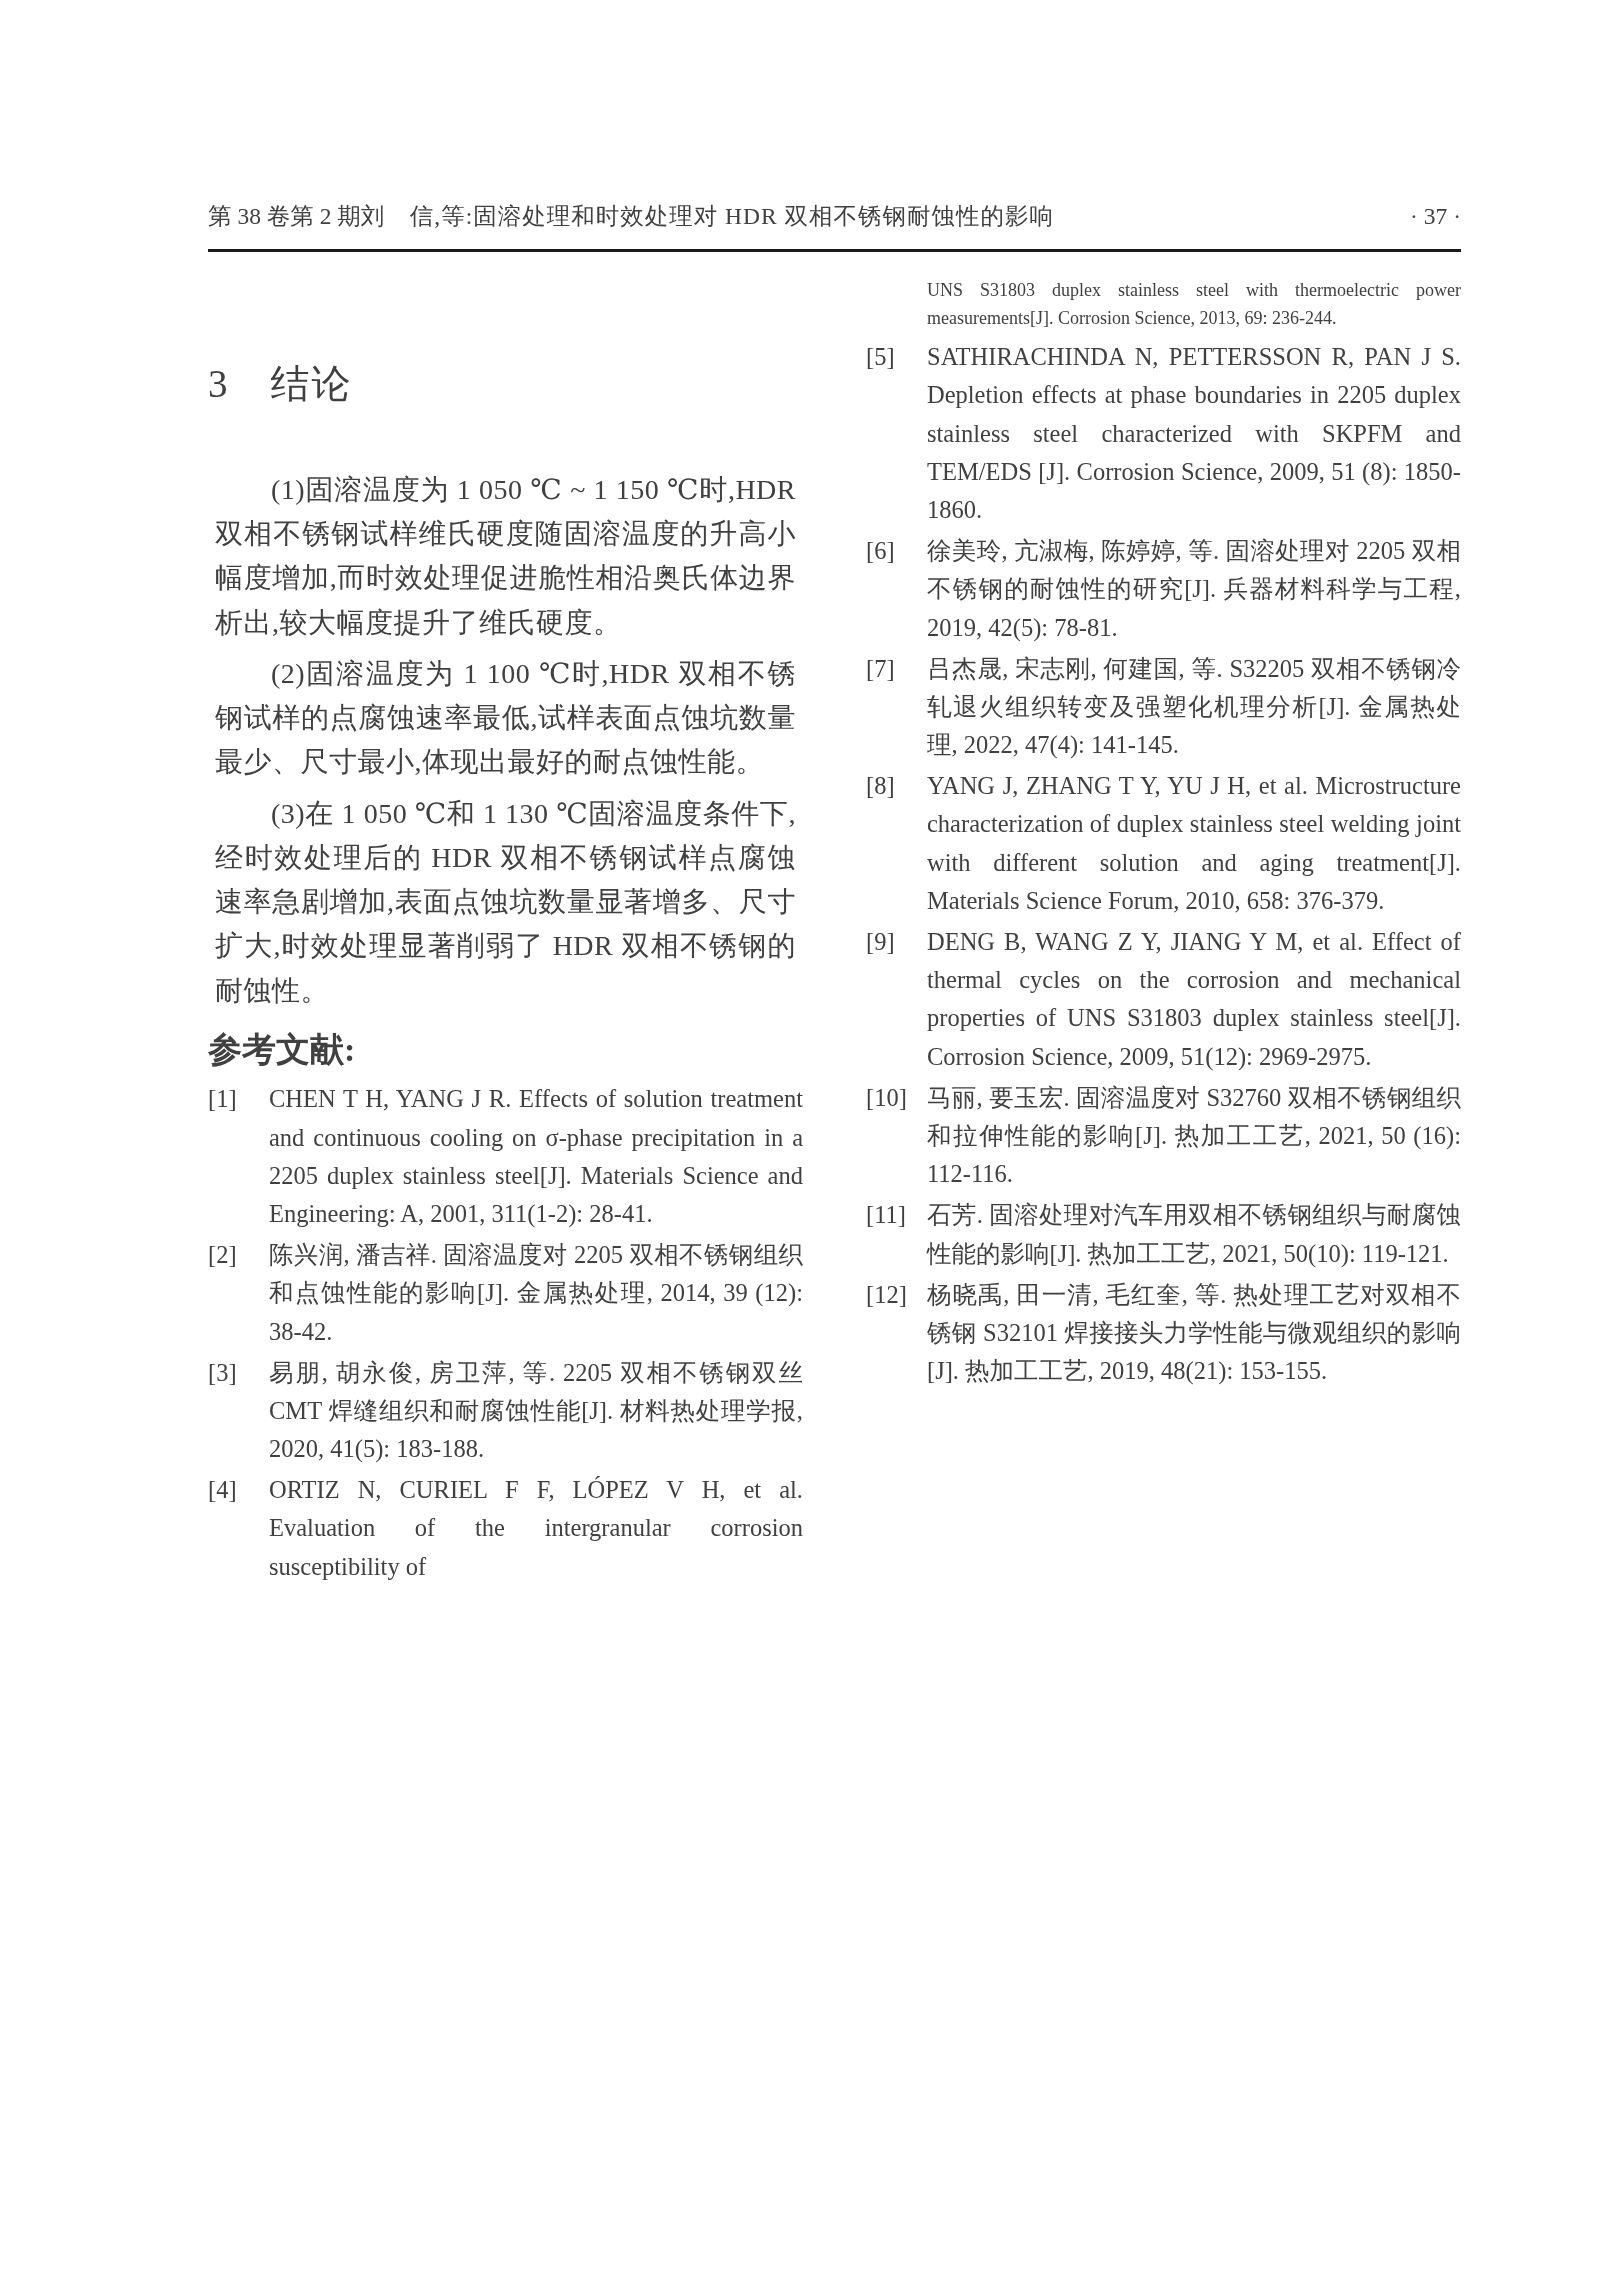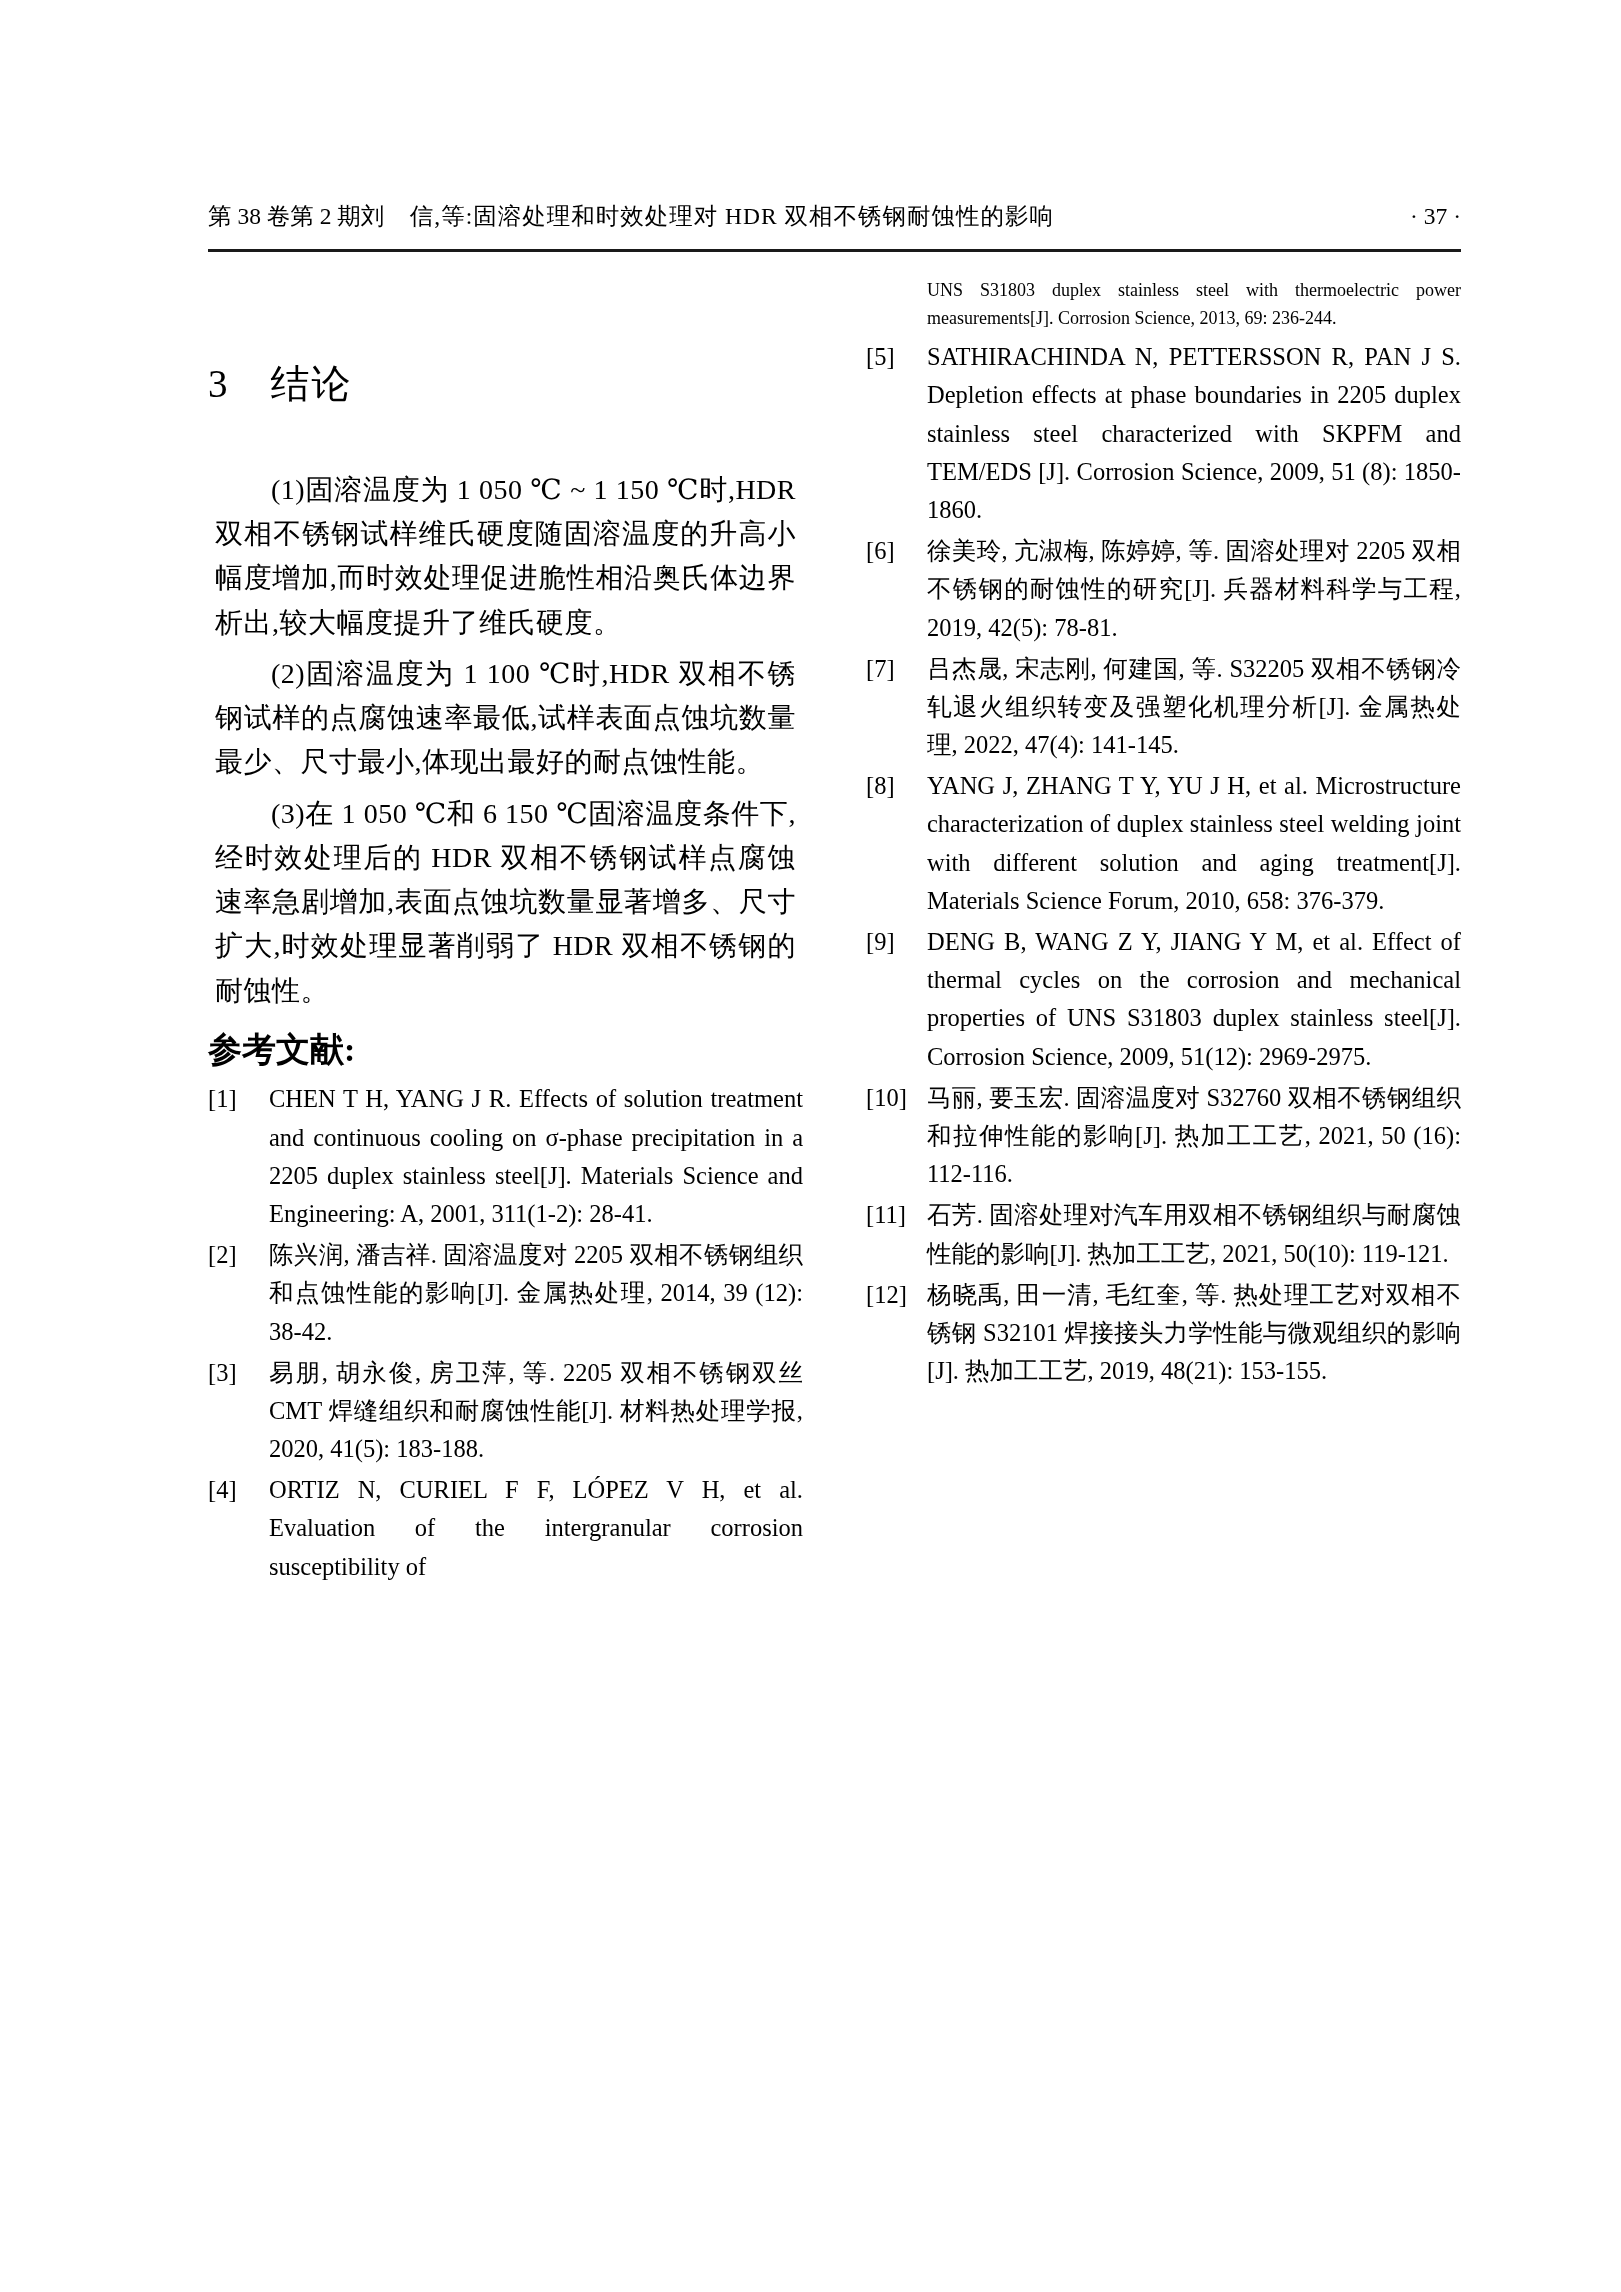--- a/index.html
+++ b/index.html
@@ -3,21 +3,21 @@
 <meta charset="utf-8">
 <style>
   html, body { margin: 0; padding: 0; background: #e8e8e8; }
   .page {
     position: relative;
     width: 1621px;
     height: 2293px;
     background: #ffffff;
     margin: 0 auto;
     font-family: "Liberation Serif", "DejaVu Serif", serif;
-    color: #000000;
+    color: #404040;
     overflow: hidden;
   }
   
   .header {
     position: absolute;
     top: 200px;
     left: 208px;
     width: 1253px;
     display: flex;
     align-items: baseline;
@@ -93,21 +93,21 @@
   </div>
   <div class="header-rule"></div>
 
   <div class="columns">
 
     <div class="col">
       <div class="section-heading">3　结论</div>
 
       <p class="para">(1)固溶温度为 1 050 ℃ ~ 1 150 ℃时,HDR 双相不锈钢试样维氏硬度随固溶温度的升高小幅度增加,而时效处理促进脆性相沿奥氏体边界析出,较大幅度提升了维氏硬度。</p>
       <p class="para">(2)固溶温度为 1 100 ℃时,HDR 双相不锈钢试样的点腐蚀速率最低,试样表面点蚀坑数量最少、尺寸最小,体现出最好的耐点蚀性能。</p>
-      <p class="para">(3)在 1 050 ℃和 6 150 ℃固溶温度条件下,经时效处理后的 HDR 双相不锈钢试样点腐蚀速率急剧增加,表面点蚀坑数量显著增多、尺寸扩大,时效处理显著削弱了 HDR 双相不锈钢的耐蚀性。</p>
+      <p class="para">(3)在 1 050 ℃和 1 130 ℃固溶温度条件下,经时效处理后的 HDR 双相不锈钢试样点腐蚀速率急剧增加,表面点蚀坑数量显著增多、尺寸扩大,时效处理显著削弱了 HDR 双相不锈钢的耐蚀性。</p>
 
       <div class="ref-heading">参考文献:</div>
 
       <div class="ref-item">
         <span class="ref-label">[1]</span>
         <span class="ref-text">CHEN T H, YANG J R. Effects of solution treatment and continuous cooling on σ-phase precipitation in a 2205 duplex stainless steel[J]. Materials Science and Engineering: A, 2001, 311(1-2): 28-41.</span>
       </div>
       <div class="ref-item">
         <span class="ref-label">[2]</span>
         <span class="ref-text">陈兴润, 潘吉祥. 固溶温度对 2205 双相不锈钢组织和点蚀性能的影响[J]. 金属热处理, 2014, 39 (12): 38-42.</span>

